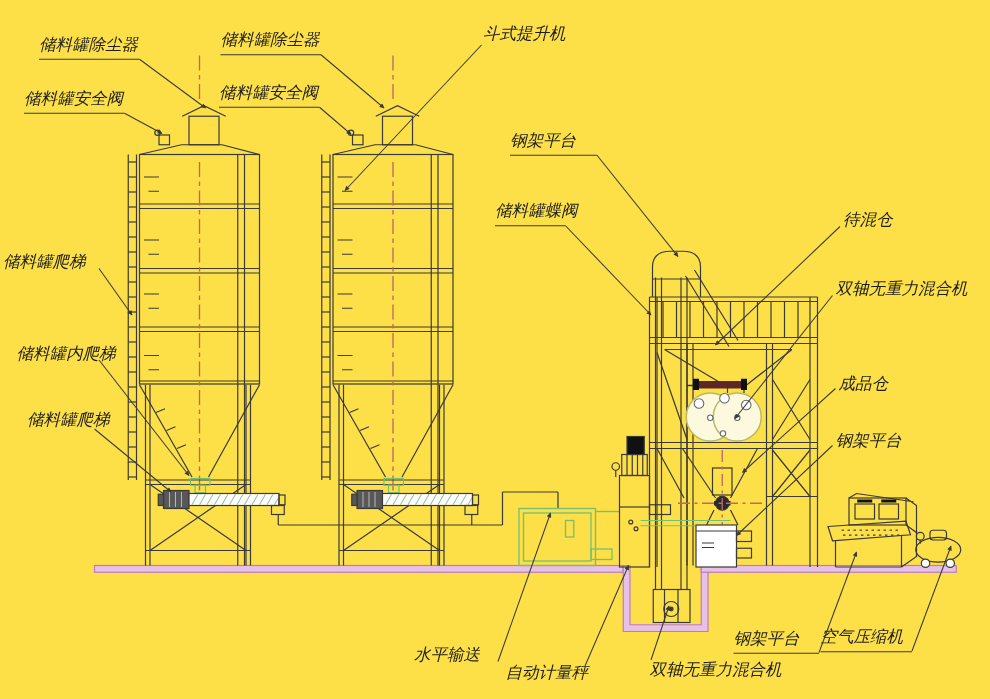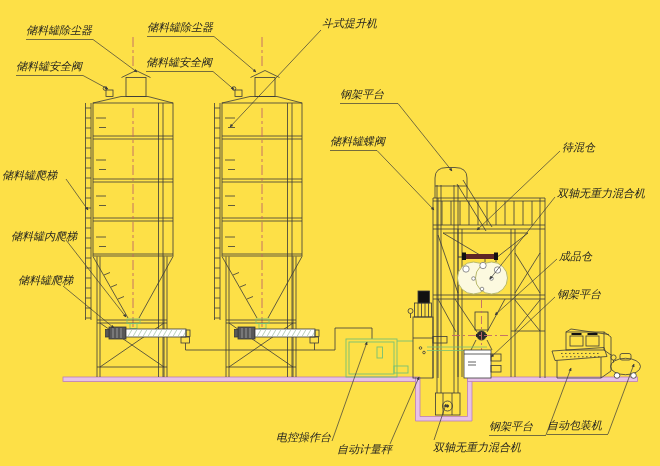--- a/index.html
+++ b/index.html
@@ -280,19 +280,19 @@
 <div class="label" style="left:322px;top:17px">斗式提升机</div>
 <div class="label" style="left:340px;top:88px">钢架平台</div>
 <div class="label" style="left:330px;top:135px">储料罐蝶阀</div>
 <div class="label" style="left:562px;top:141px">待混仓</div>
 <div class="label" style="left:557px;top:187px">双轴无重力混合机</div>
 <div class="label" style="left:559px;top:250px">成品仓</div>
 <div class="label" style="left:557px;top:288px">钢架平台</div>
 <div class="label" style="left:2px;top:169px">储料罐爬梯</div>
 <div class="label" style="left:11px;top:230px">储料罐内爬梯</div>
 <div class="label" style="left:18px;top:274px">储料罐爬梯</div>
-<div class="label" style="left:276px;top:431px">电控操作台</div>
+<div class="label" style="left:276px;top:431px">水平输送</div>
 <div class="label" style="left:337px;top:443px">自动计量秤</div>
 <div class="label" style="left:433px;top:441px">双轴无重力混合机</div>
 <div class="label" style="left:489px;top:420px">钢架平台</div>
-<div class="label" style="left:547px;top:419px">自动包装机</div>
+<div class="label" style="left:547px;top:419px">空气压缩机</div>
 
 </div>
 
 </body></html>

